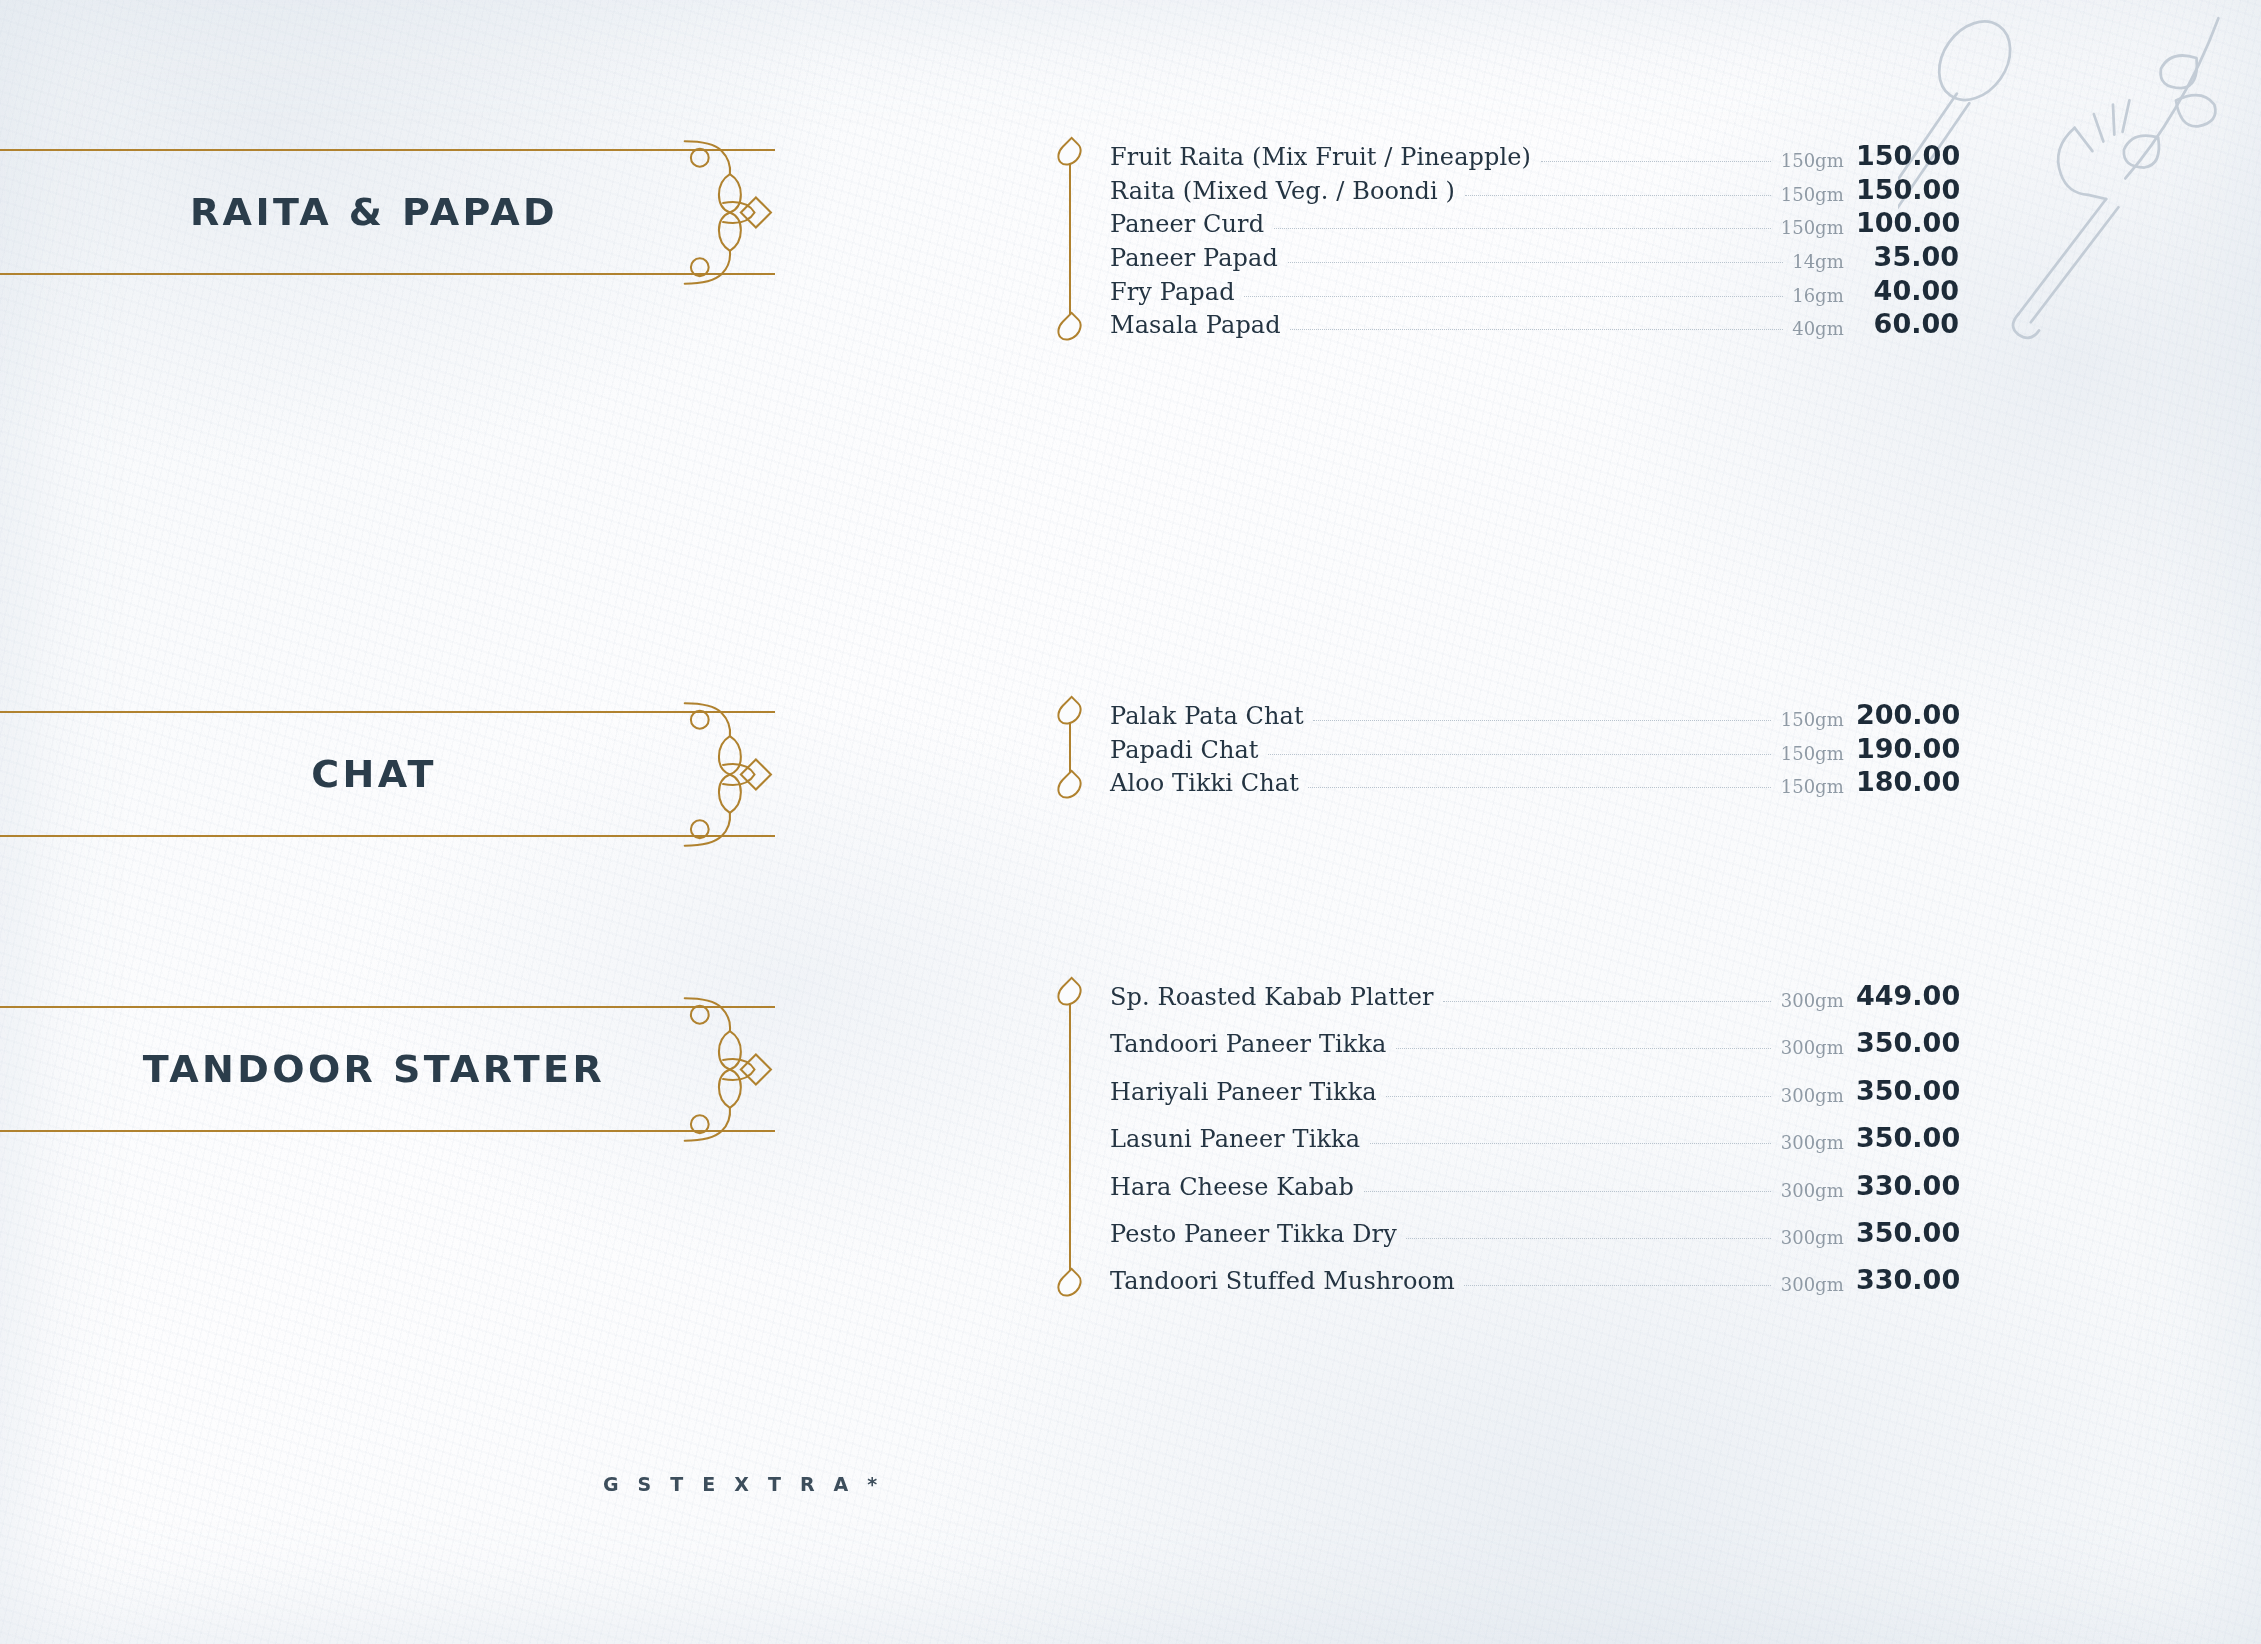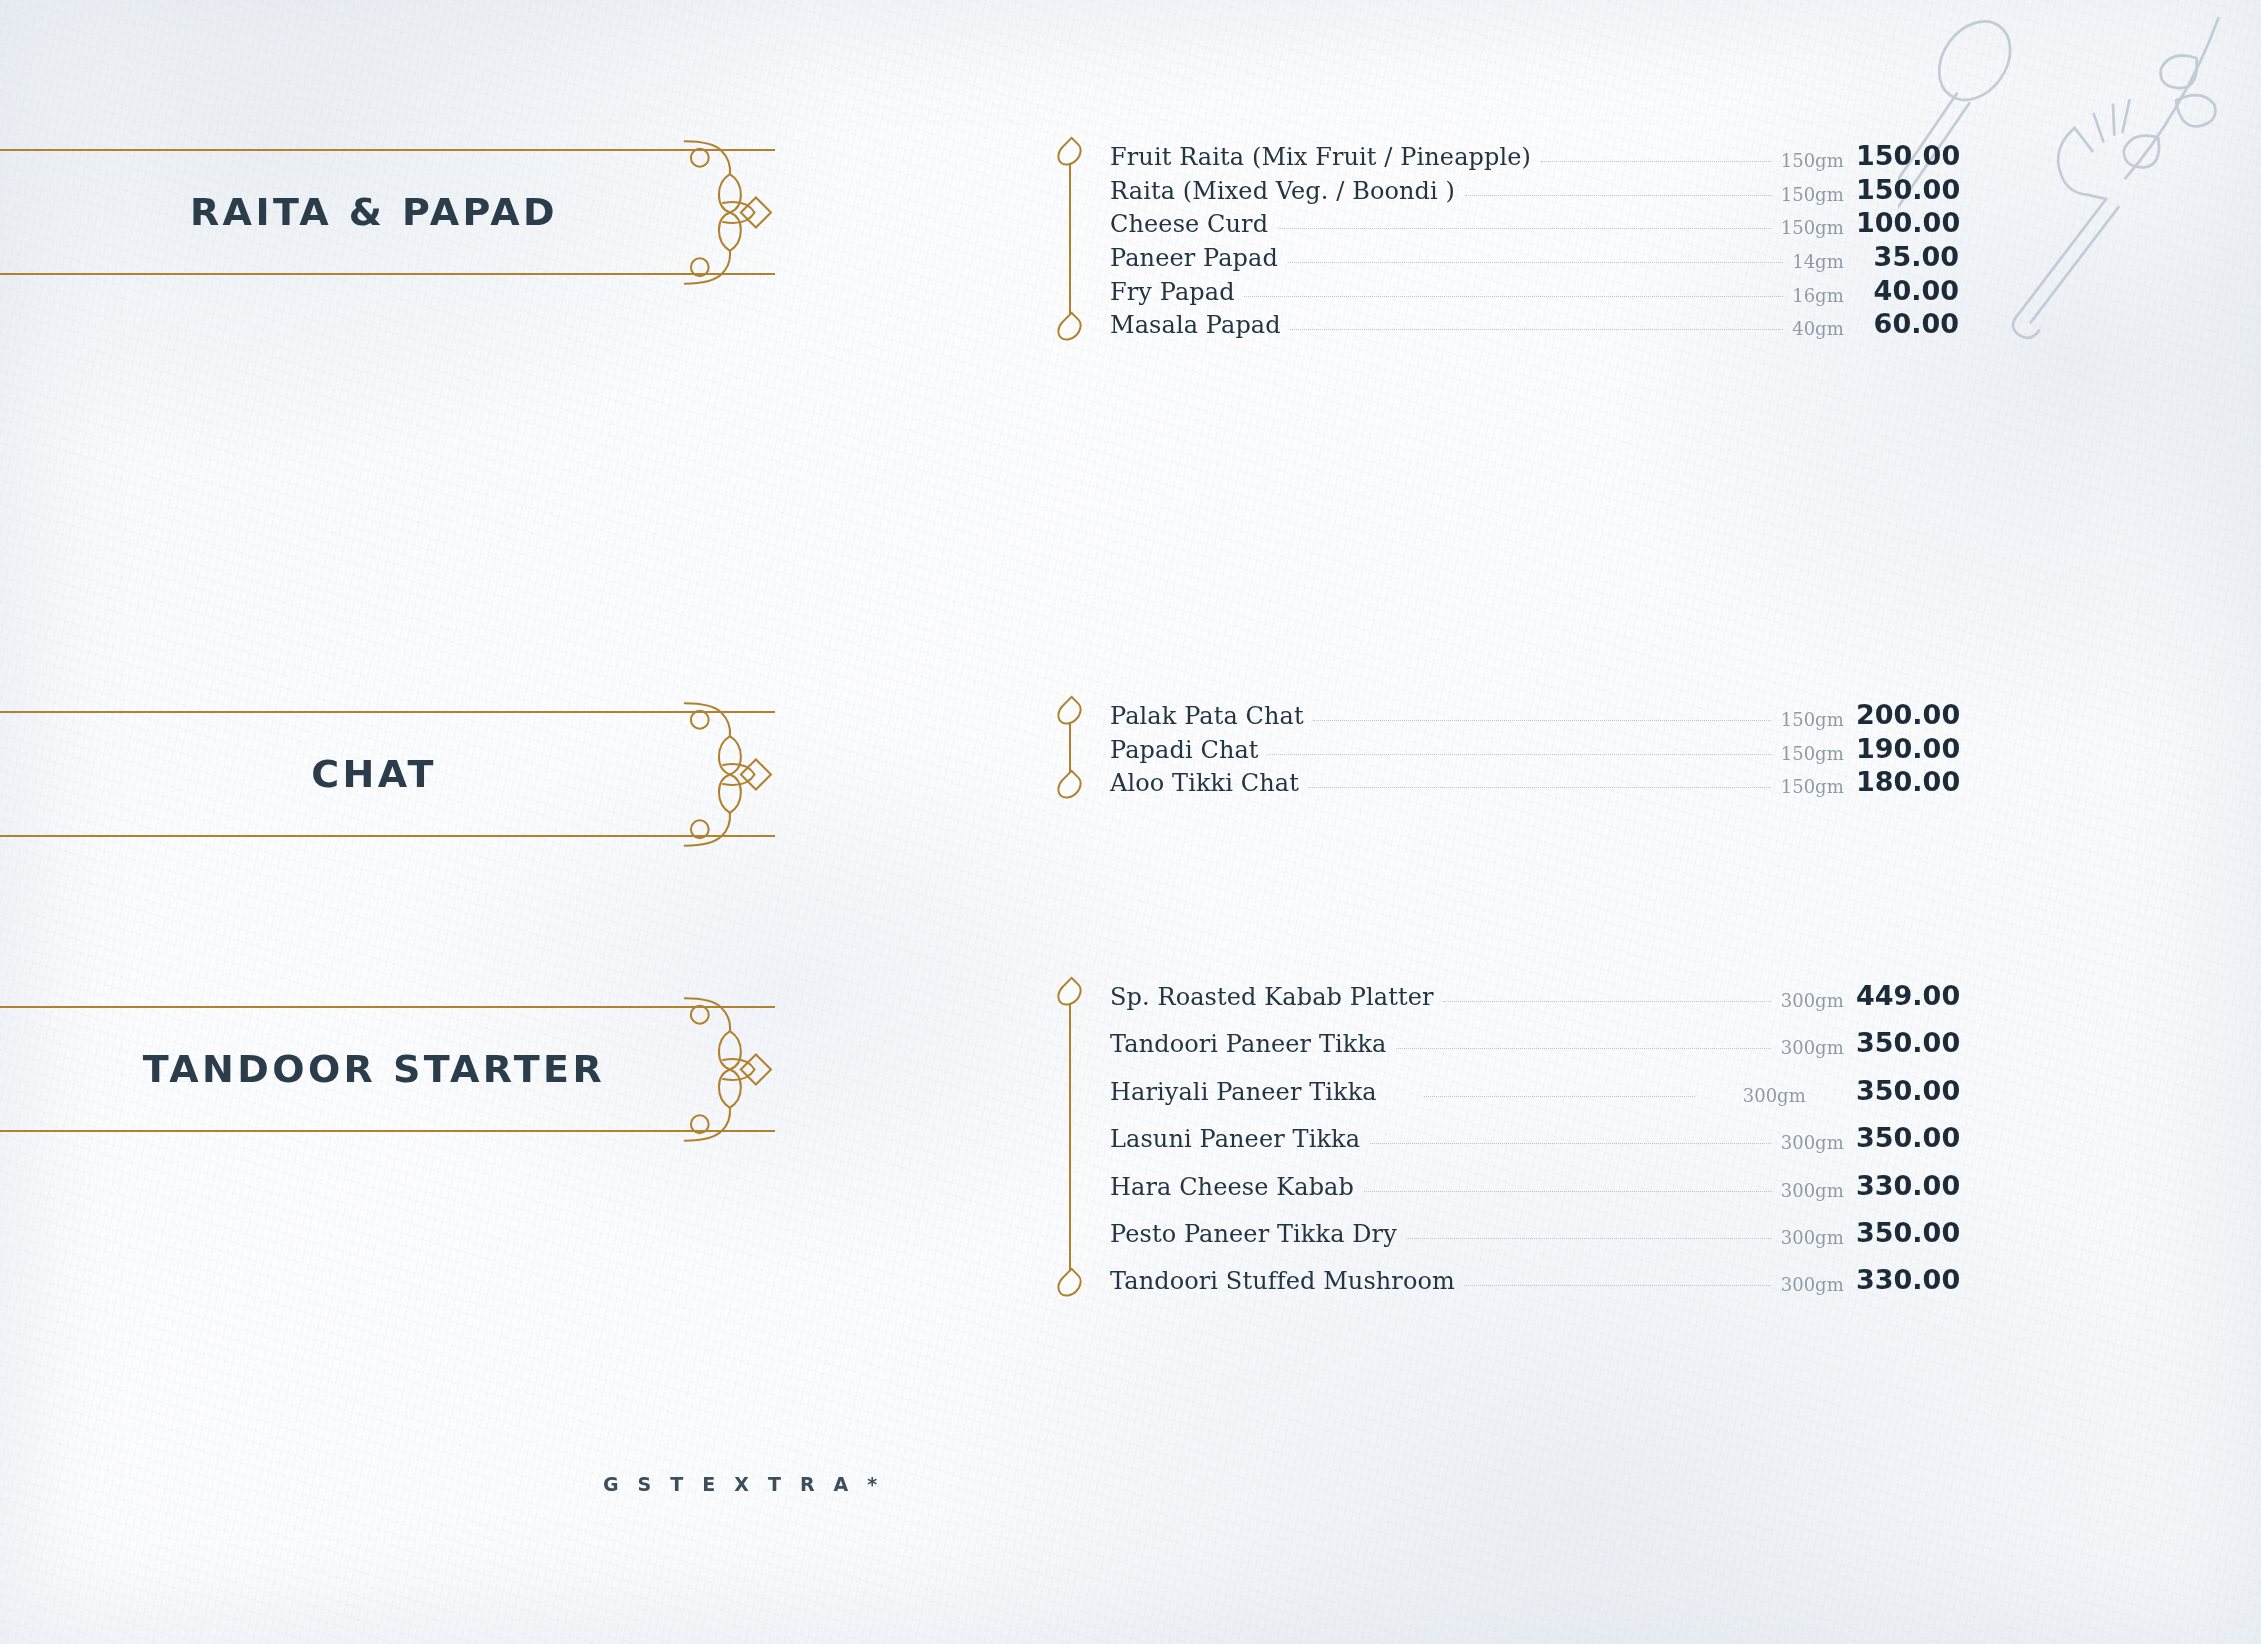--- a/index.html
+++ b/index.html
@@ -247,21 +247,21 @@
       <span class="wt">150gm</span>
       <span class="price">150.00</span>
     </div>
     <div class="row">
       <span class="name">Raita (Mixed Veg. / Boondi )</span>
       <span class="dots"></span>
       <span class="wt">150gm</span>
       <span class="price">150.00</span>
     </div>
     <div class="row">
-      <span class="name">Cheese Curd</span>
+      <span class="name">Paneer Curd</span>
       <span class="dots"></span>
       <span class="wt">150gm</span>
       <span class="price">100.00</span>
     </div>
     <div class="row">
       <span class="name">Paneer Papad</span>
       <span class="dots"></span>
       <span class="wt">14gm</span>
       <span class="price">35.00</span>
     </div>
@@ -314,21 +314,21 @@
       <span class="dots"></span>
       <span class="wt">300gm</span>
       <span class="price">449.00</span>
     </div>
     <div class="row" style="margin-bottom:13.7px;">
       <span class="name">Tandoori Paneer Tikka</span>
       <span class="dots"></span>
       <span class="wt">300gm</span>
       <span class="price">350.00</span>
     </div>
-    <div class="row" style="margin-bottom:13.7px;gap:38px;">
+    <div class="row" style="margin-bottom:13.7px;">
       <span class="name">Hariyali Paneer Tikka</span>
       <span class="dots"></span>
       <span class="wt">300gm</span>
       <span class="price">350.00</span>
     </div>
     <div class="row" style="margin-bottom:13.7px;">
       <span class="name">Lasuni Paneer Tikka</span>
       <span class="dots"></span>
       <span class="wt">300gm</span>
       <span class="price">350.00</span>

